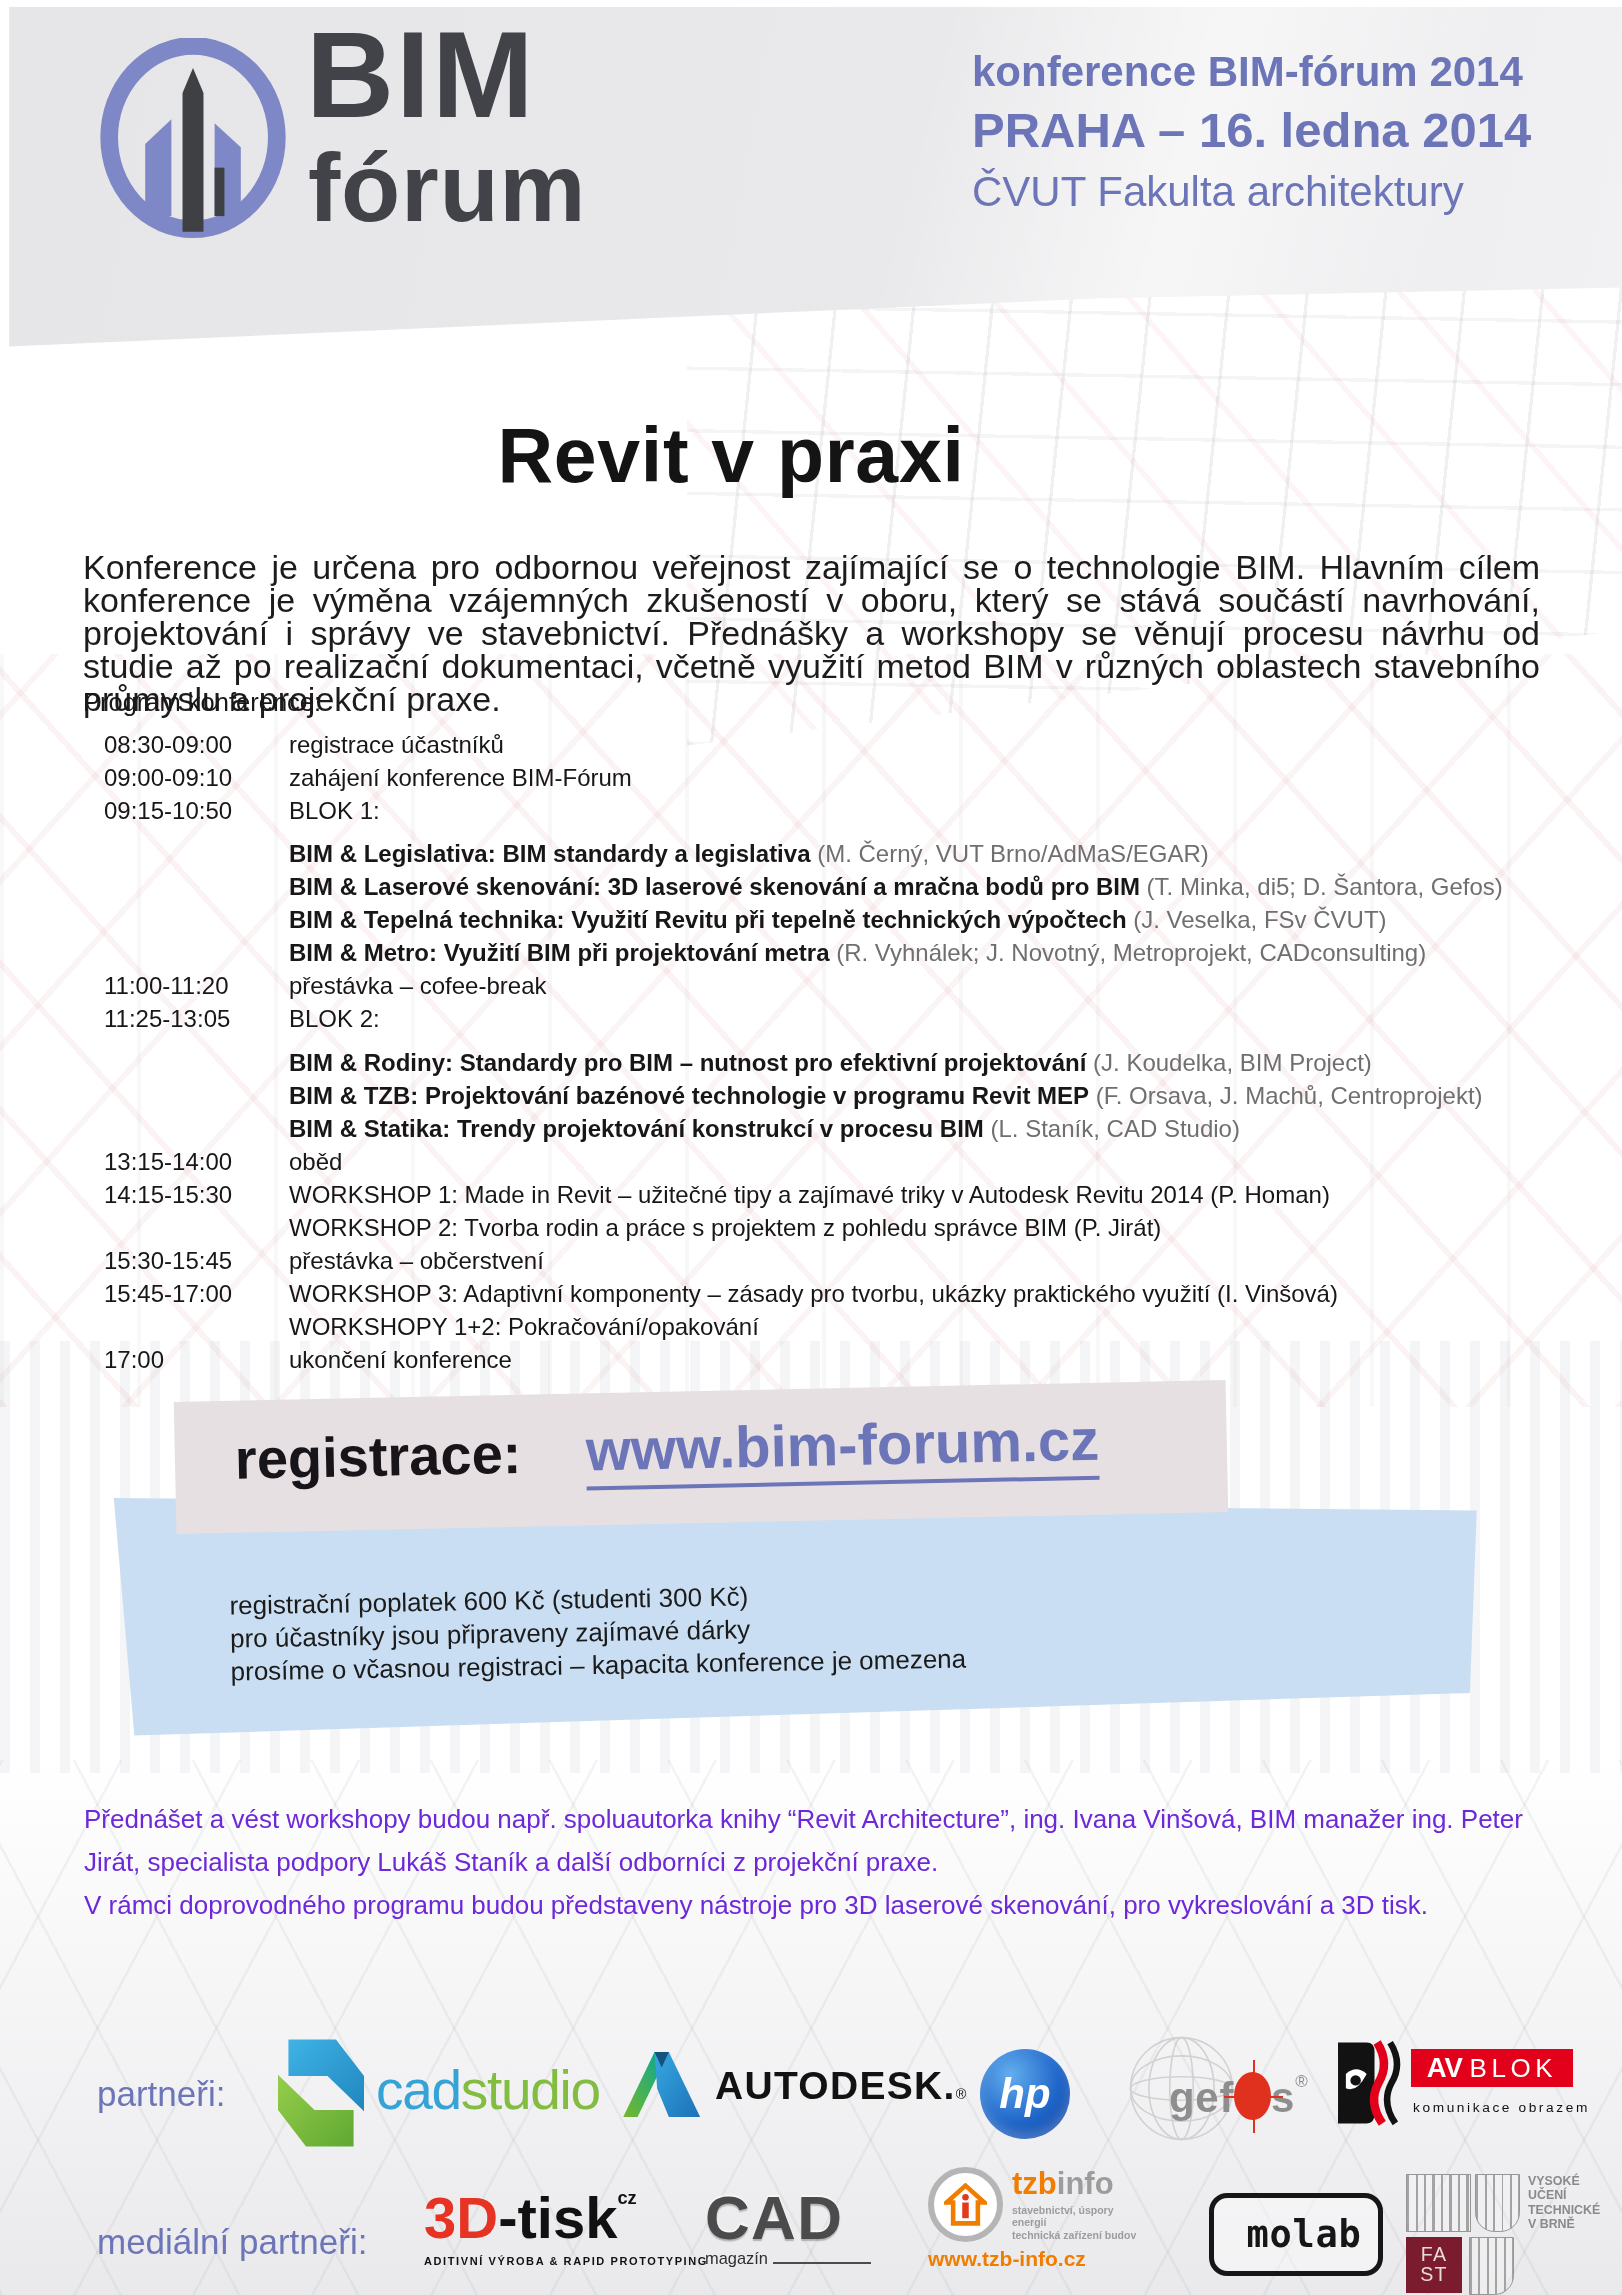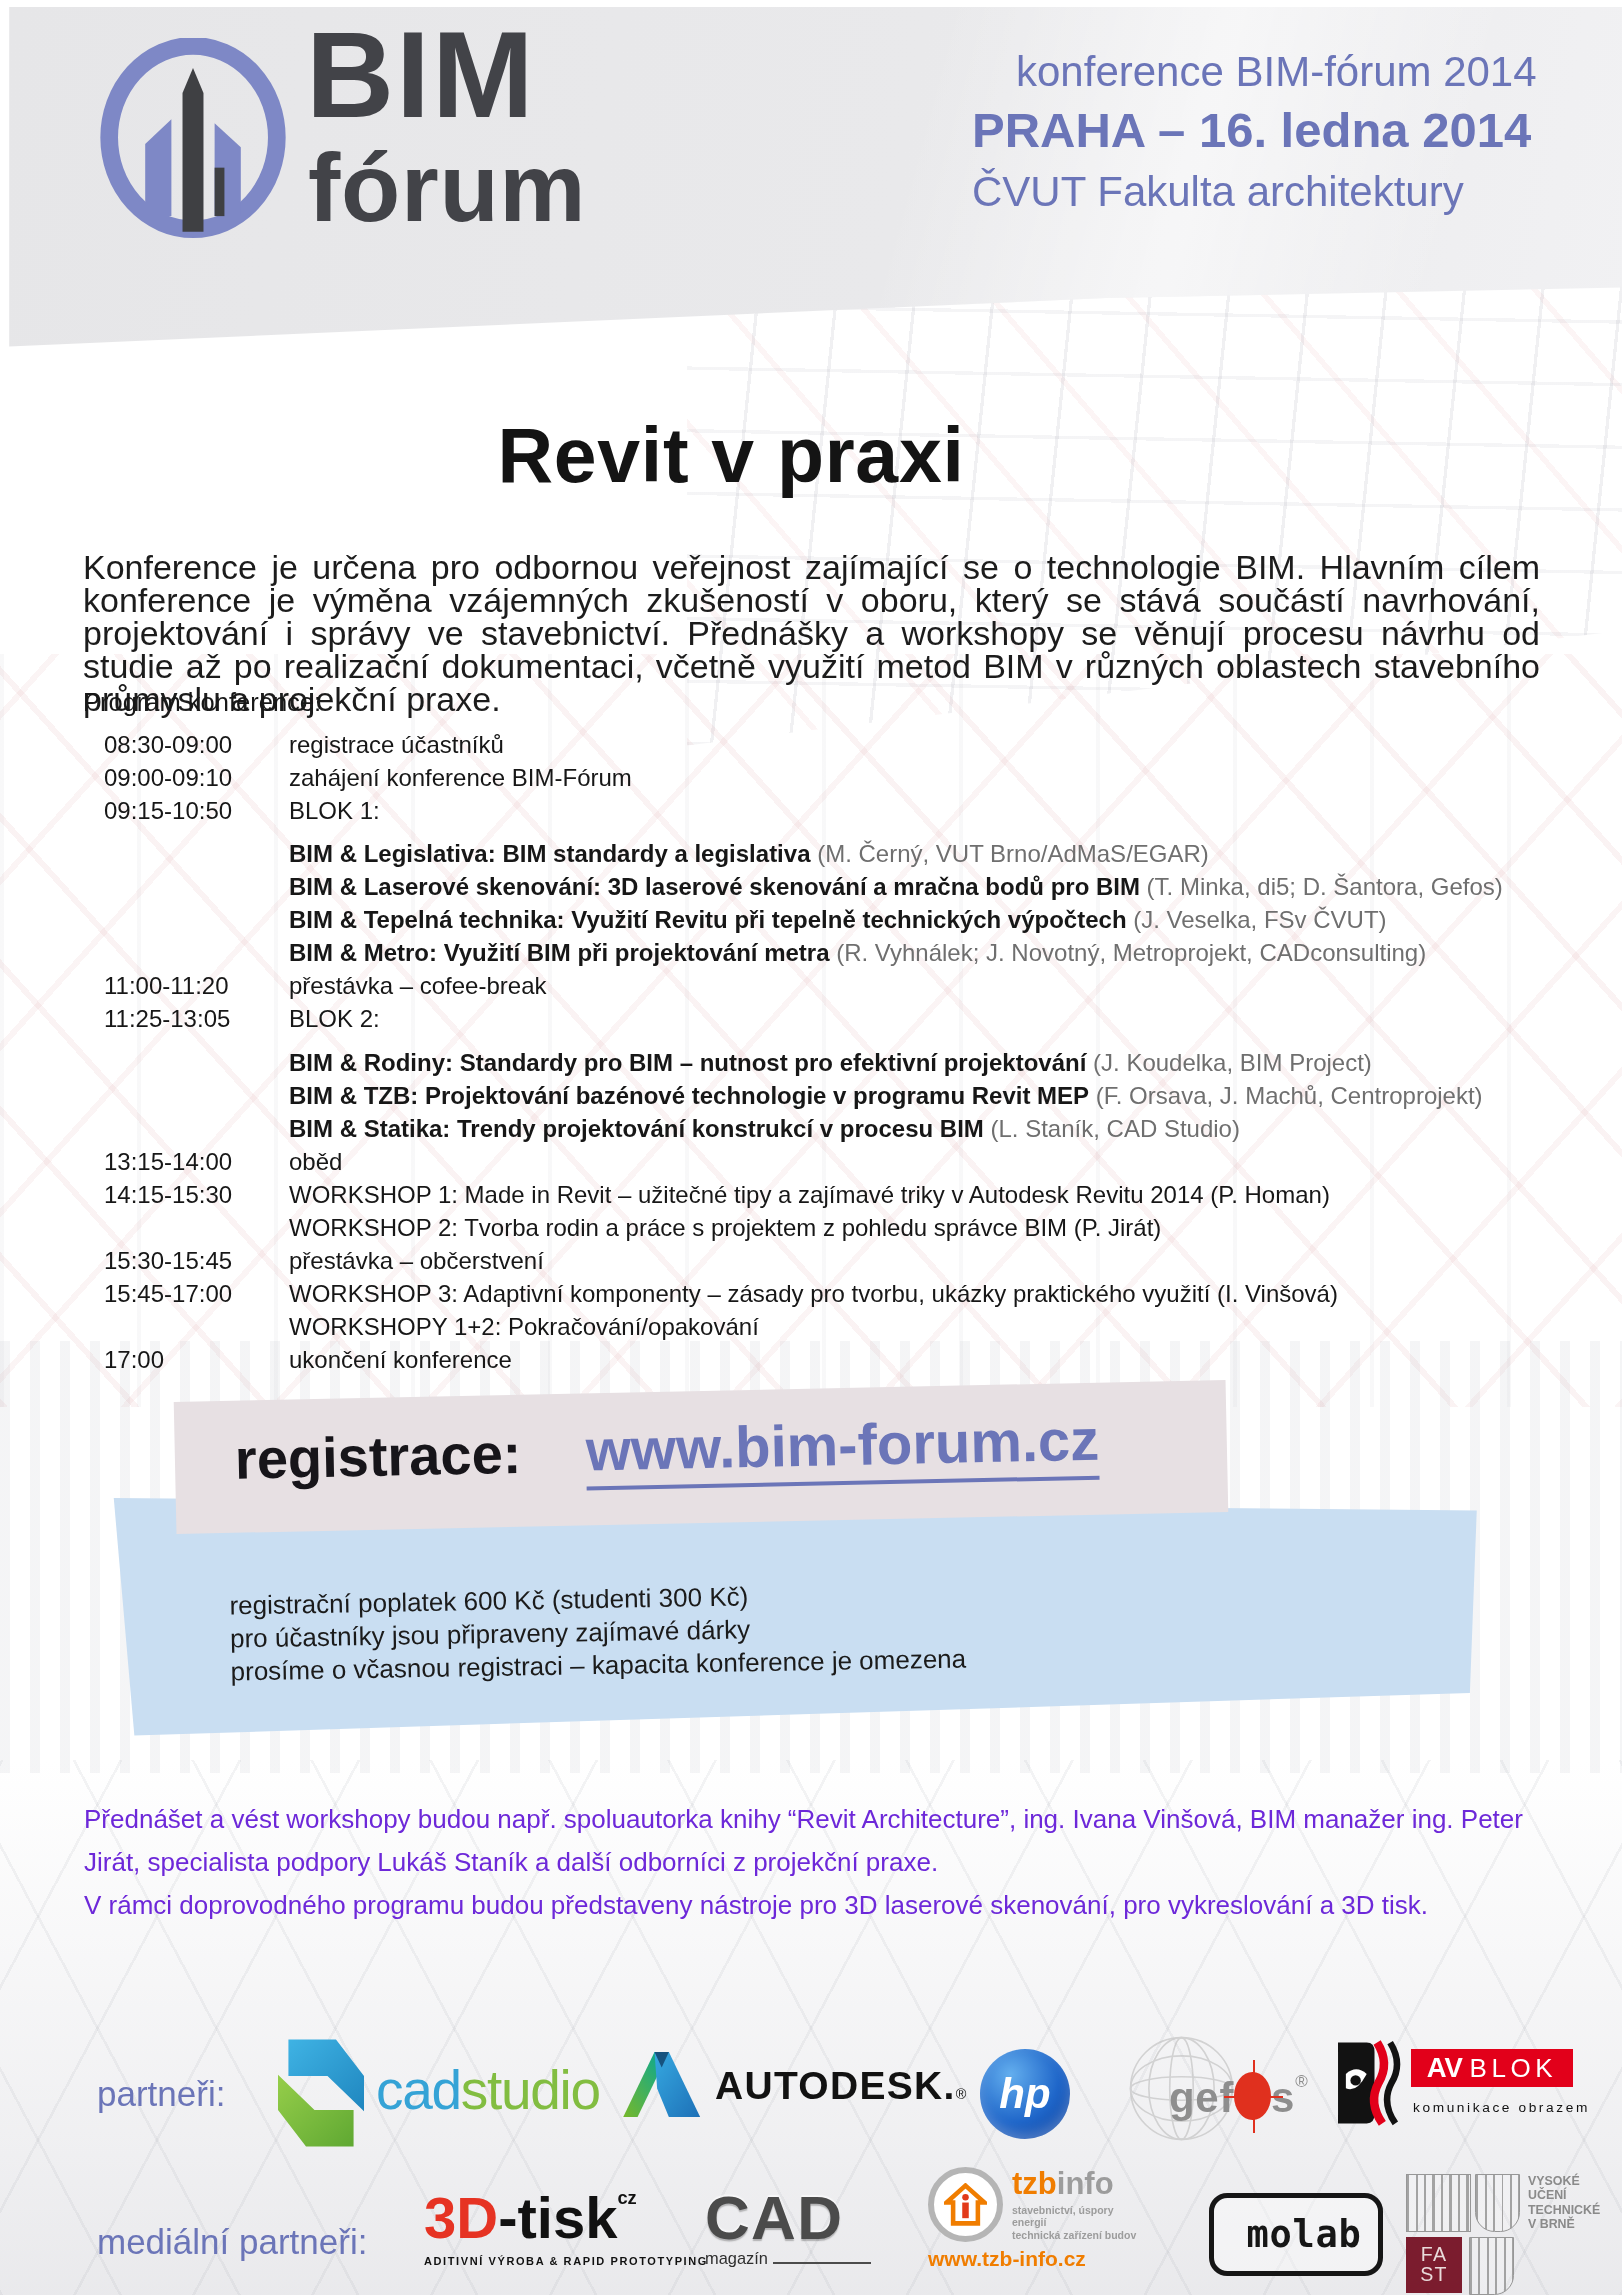--- a/index.html
+++ b/index.html
@@ -34,21 +34,21 @@
     clip-path:polygon(0 0,100% 0,100% 81%,68% 84%,0 98%);}
   .band-sheen{left:9.2px;top:6.5px;width:1613px;height:347px;z-index:1;
     background:linear-gradient(105deg, rgba(255,255,255,0) 55%, rgba(255,255,255,.55) 72%, rgba(255,255,255,0) 88%);
     clip-path:polygon(0 0,100% 0,100% 81%,68% 84%,0 98%);}
 
   .logo-mark{left:98px;top:38px;width:190px;height:203px;z-index:2;}
   .logo-bim{left:306px;top:14.4px;z-index:2;font-size:122px;font-weight:600;color:#424348;letter-spacing:2px;line-height:1;}
   .logo-forum{left:308px;top:139px;z-index:2;font-size:97px;font-weight:600;color:#424348;letter-spacing:0.7px;line-height:1;}
 
   .evt{z-index:2;color:#6b75b8;line-height:1;white-space:nowrap;}
-  .evt1{left:972px;top:51px;font-size:42px;font-weight:400;margin-left:44px;}
+  .evt1{left:972px;top:51px;font-size:42px;font-weight:700;}
   .evt2{left:972px;top:106px;font-size:49px;font-weight:700;}
   .evt3{left:972px;top:171px;font-size:42px;font-weight:400;}
 
   
   .title{left:0;top:411px;width:1462px;text-align:center;z-index:2;
     font-size:77px;font-weight:700;color:#141414;letter-spacing:0.7px;}
   .intro{left:83px;top:551px;width:1457px;z-index:2;
     font-size:34px;line-height:33px;text-align:justify;color:#1c1c1c;}
 
   

